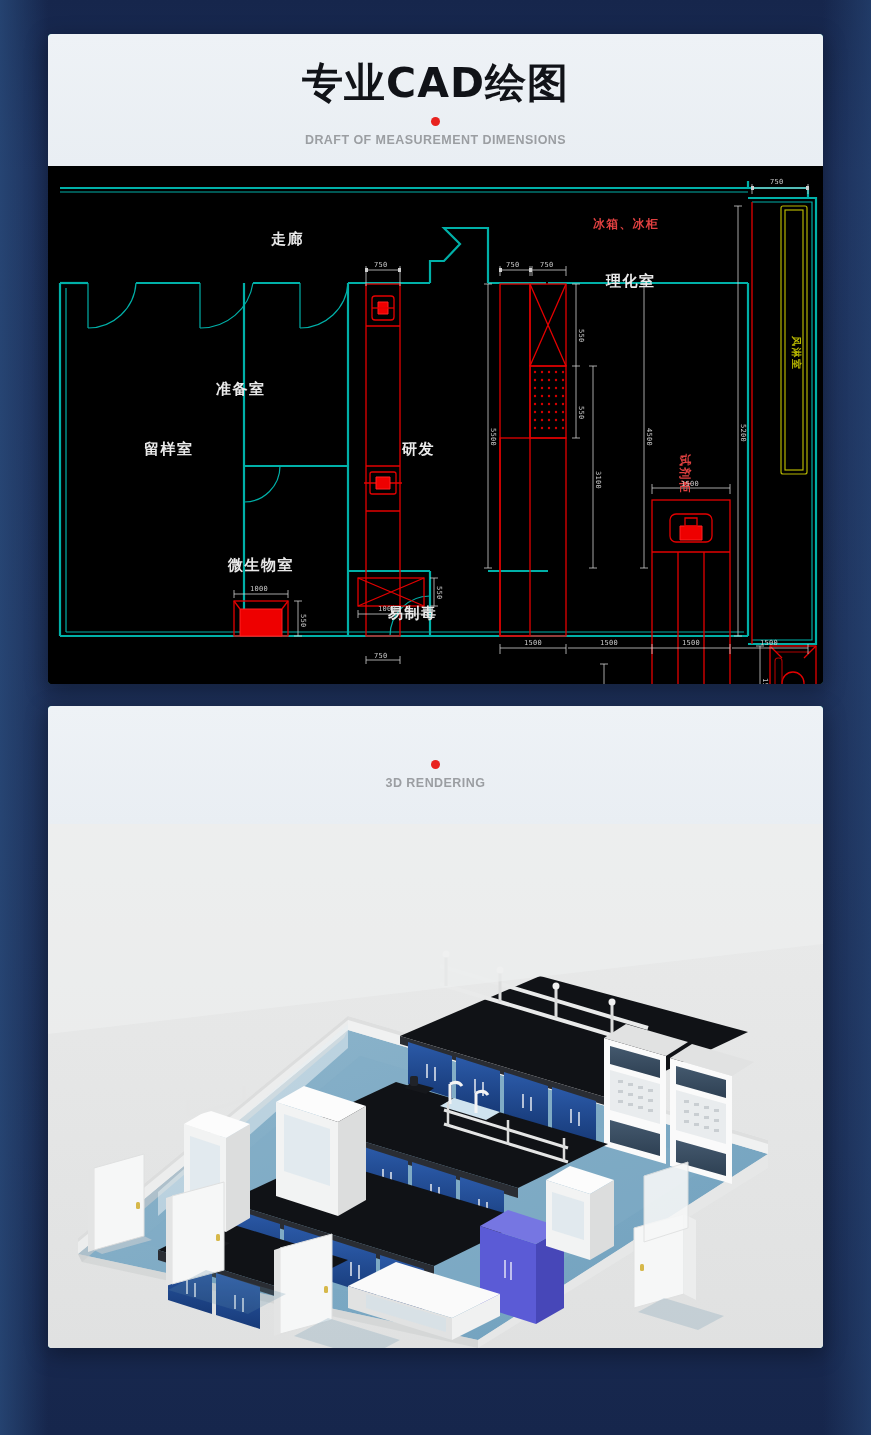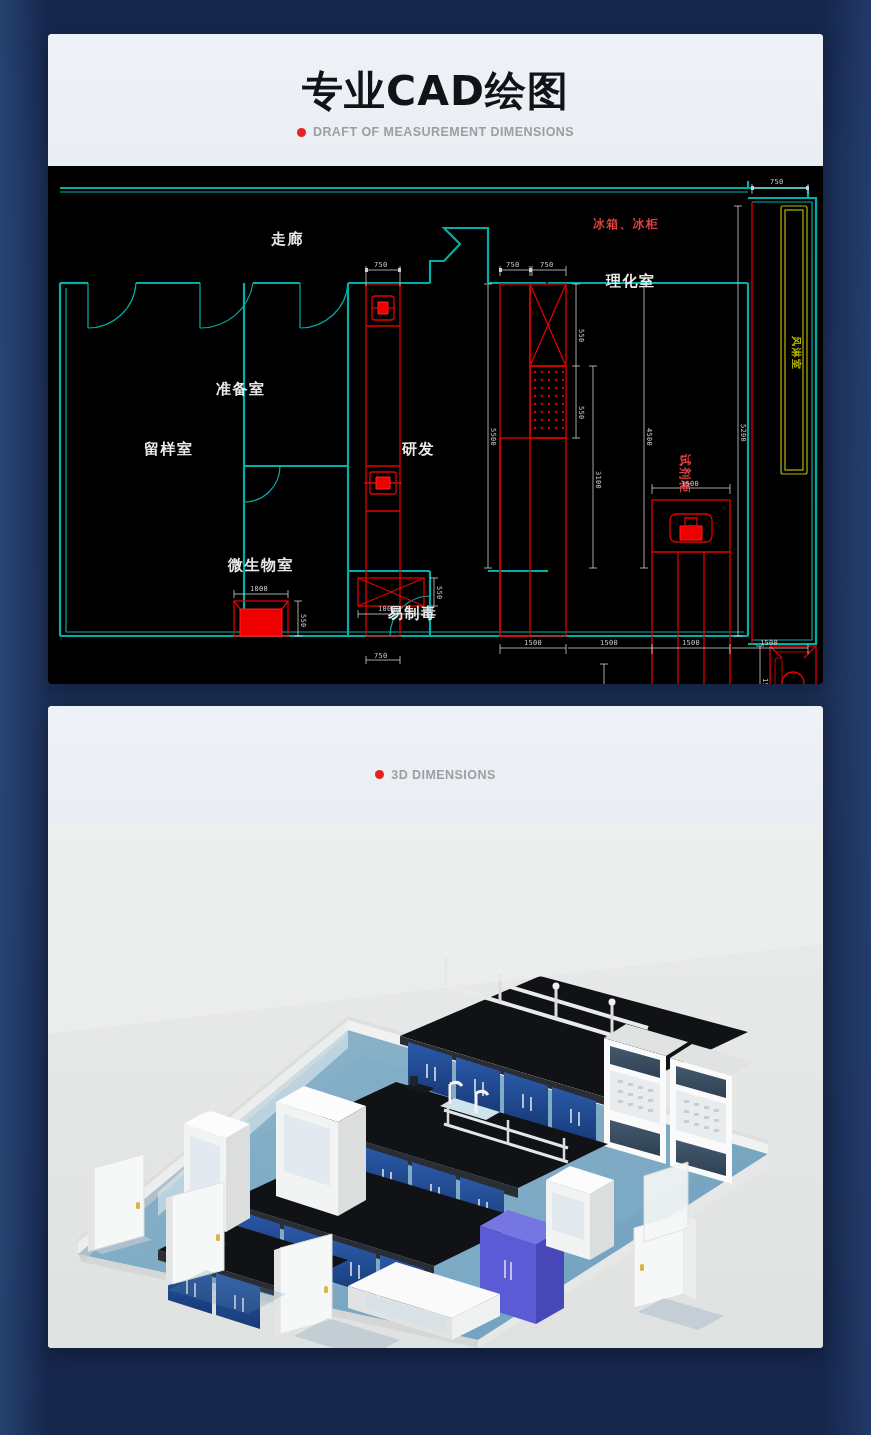--- a/index.html
+++ b/index.html
@@ -51,20 +51,21 @@
     line-height: 1.1;
     font-family: "DejaVu Sans", "Liberation Sans", sans-serif;
   }
   .card-sub {
     margin-top: 11px;
     display: flex; align-items: center; gap: 7px;
     font-size: 12.5px;
     letter-spacing: .45px;
     color: #9b9ea2;
     font-weight: 600;
+    flex-direction: column;
   }
   .dot { width: 9px; height: 9px; border-radius: 50%; background: #e8221f; display:inline-block; flex: none; }
 
   
   .cad-stage { position: relative; width: 775px; height: 518px; background: #000; overflow: hidden; }
   .cad-stage svg { display: block; }
 
   
   .render-stage {
     position: relative; width: 775px; height: 524px;
@@ -396,21 +397,21 @@
         </g>
       </svg>
     </div>
   </section>
 
   <section class="card" id="card-3d">
 
     <header class="card-header">
       <div class="card-sub">
         <span class="dot"></span>
-        <span>3D DIMENSIONS</span>
+        <span>3D RENDERING</span>
       </div>
     </header>
 
     <div class="render-stage">
       <svg width="775" height="524" viewBox="0 0 775 524" xmlns="http://www.w3.org/2000/svg">
         <defs>
           <linearGradient id="bgG" x1="0" y1="0" x2="0" y2="1">
             <stop offset="0" stop-color="#eaebeb"></stop>
               <stop offset="1" stop-color="#e0e1e1"></stop>
           </linearGradient>

